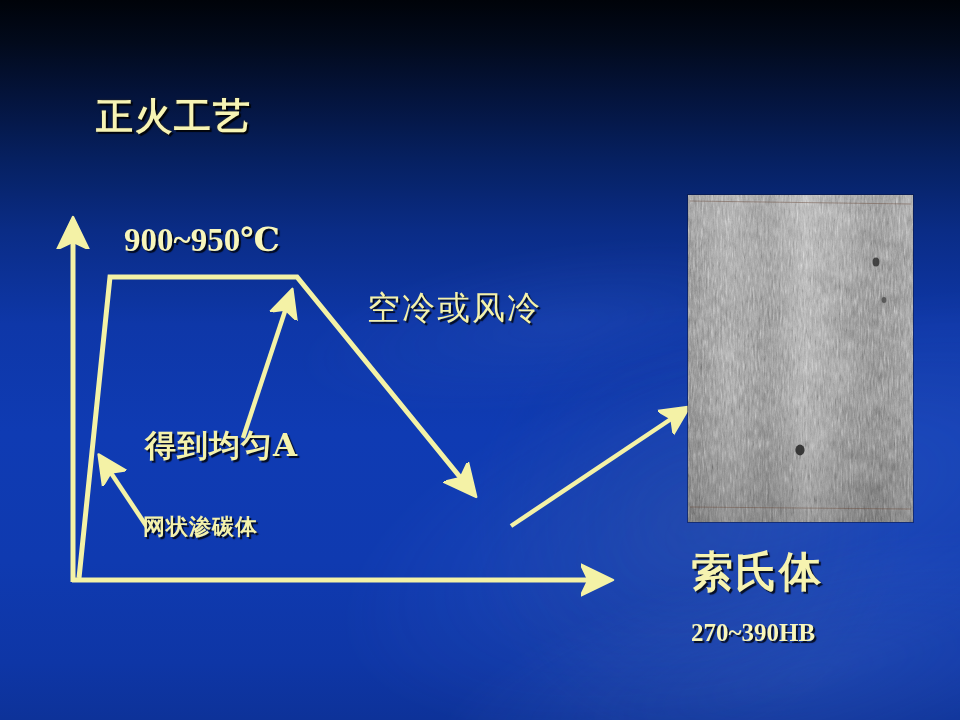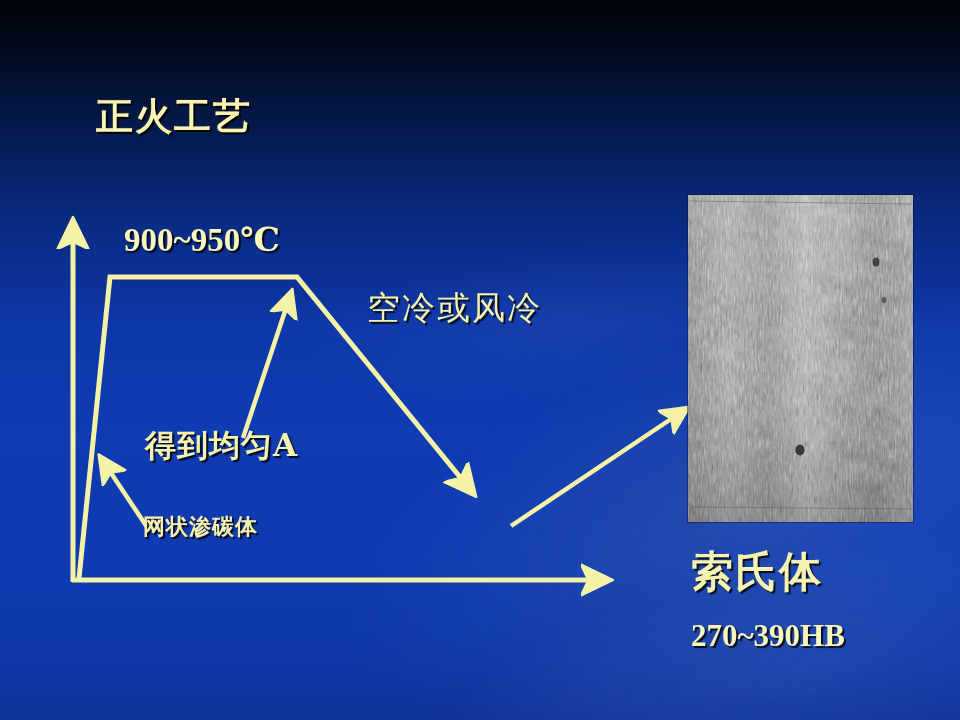--- a/index.html
+++ b/index.html
@@ -114,21 +114,21 @@
   #sorbite-label {
     left: 691px; top: 551px;
     font-size: 42px;
     font-weight: 700;
     letter-spacing: 2px;
     color: #f6f3b0;
     text-shadow: 2px 2px 1px rgba(0,0,0,0.8);
   }
   #hardness-label {
     left: 691px; top: 620px;
-    font-size: 31px;
+    font-size: 25px;
     font-weight: 700;
     color: #f8f6bb;
     text-shadow: 2px 2px 1px rgba(0,0,0,0.8);
   }
 
   
   #process-diagram {
     position: absolute;
     left: 0; top: 0;
     width: 960px; height: 720px;

